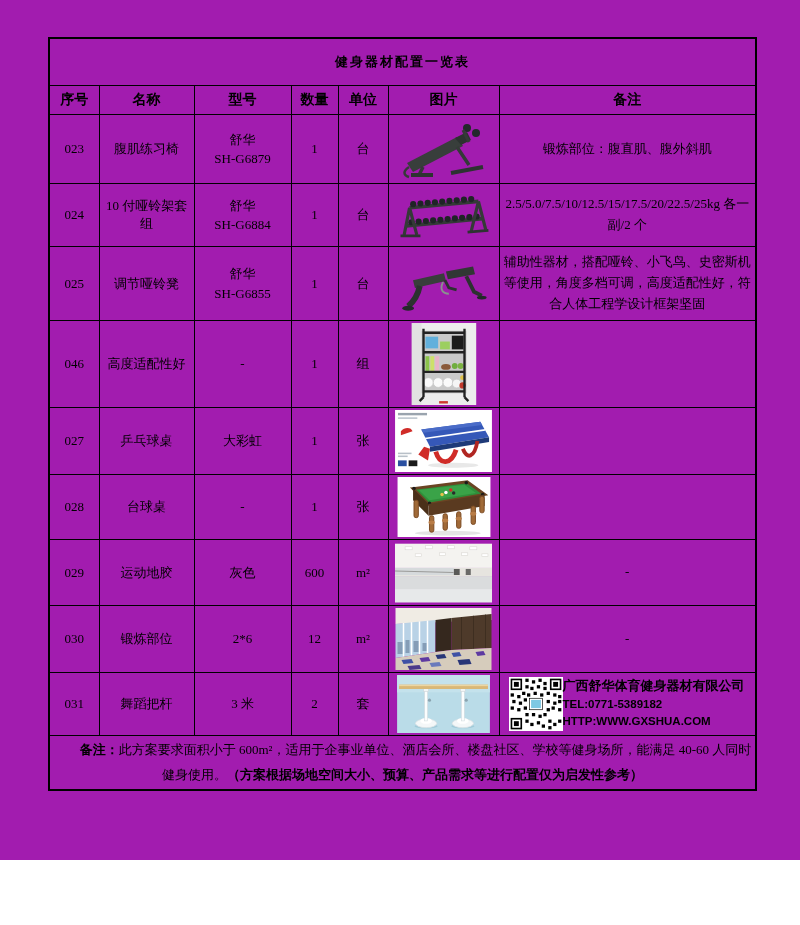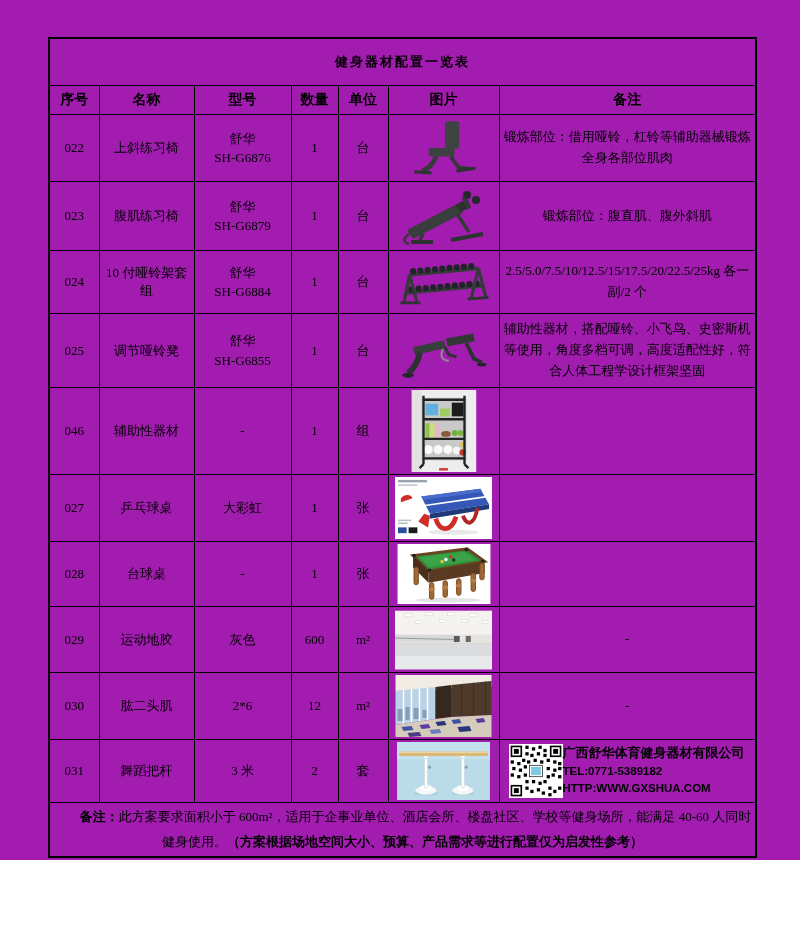--- a/index.html
+++ b/index.html
@@ -48,42 +48,20 @@
     <td>序号</td>
     <td>名称</td>
     <td>型号</td>
     <td>数量</td>
     <td>单位</td>
     <td>图片</td>
     <td>备注</td>
   </tr>
 
 
-  <tr style="height:66px">
-    <td>022</td>
-    <td>上斜练习椅</td>
-    <td>
-      <span class="mline">舒华</span>
-      <span class="mline">SH-G6876</span>
-    </td>
-    <td>1</td>
-    <td>台</td>
-    <td class="imgcell">
-            <div class="imgwrap">
-      <svg width="86" height="62" viewBox="0 0 90 64">
-        <rect x="46" y="4" width="15" height="29" rx="3" fill="#3e4442"></rect>
-        <rect x="29" y="32" width="27" height="9" rx="2" fill="#3b4240"></rect>
-        <path d="M37,41 C33,50 28,54 22,56" stroke="#343a37" stroke-width="5" fill="none"></path>
-        <path d="M52,41 L60,52 L72,54" stroke="#343a37" stroke-width="4" fill="none"></path>
-        <path d="M14,57 L32,58 M58,56 L78,53" stroke="#2d3331" stroke-width="3.5" fill="none"></path>
-      </svg>
-            </div>
-    </td>
-    <td class="remark">锻炼部位：借用哑铃，杠铃等辅助器械锻炼全身各部位肌肉</td>
-  </tr>
 
   <tr style="height:68px">
     <td>023</td>
     <td>腹肌练习椅</td>
     <td>
       <span class="mline">舒华</span>
       <span class="mline">SH-G6879</span>
     </td>
     <td>1</td>
     <td>台</td>
@@ -168,21 +146,21 @@
         <ellipse cx="8" cy="57" rx="6" ry="2.5" fill="#23282a"></ellipse>
         <ellipse cx="84" cy="46" rx="5" ry="2" fill="#23282a"></ellipse>
       </svg>
             </div>
     </td>
     <td class="remark">辅助性器材，搭配哑铃、小飞鸟、史密斯机等使用，角度多档可调，高度适配性好，符合人体工程学设计框架坚固</td>
   </tr>
 
   <tr style="height:84px">
     <td>046</td>
-    <td>辅助性器材</td>
+    <td>高度适配性好</td>
     <td>
       <span class="mline">-</span>
       <span class="mline"></span>
     </td>
     <td>1</td>
     <td>组</td>
     <td class="imgcell">
             <div class="imgwrap">
       <svg width="66" height="82" viewBox="0 0 66 84">
         <rect width="66" height="84" fill="#ededed"></rect>
@@ -323,21 +301,21 @@
         <rect y="32" width="96" height="26" fill="#dadcdd"></rect>
         <rect y="45" width="96" height="13" fill="#e7e9ea"></rect>
       </svg>
             </div>
     </td>
     <td class="remark">-</td>
   </tr>
 
   <tr style="height:65px">
     <td>030</td>
-    <td>肱二头肌</td>
+    <td>锻炼部位</td>
     <td>
       <span class="mline">2*6</span>
       <span class="mline"></span>
     </td>
     <td>12</td>
     <td>m²</td>
     <td class="imgcell">
             <div class="imgwrap">
       <svg width="97" height="62" viewBox="0 0 96 62">
         <polygon points="0,0 96,0 96,12 0,16" fill="#f0ece4"></polygon>

